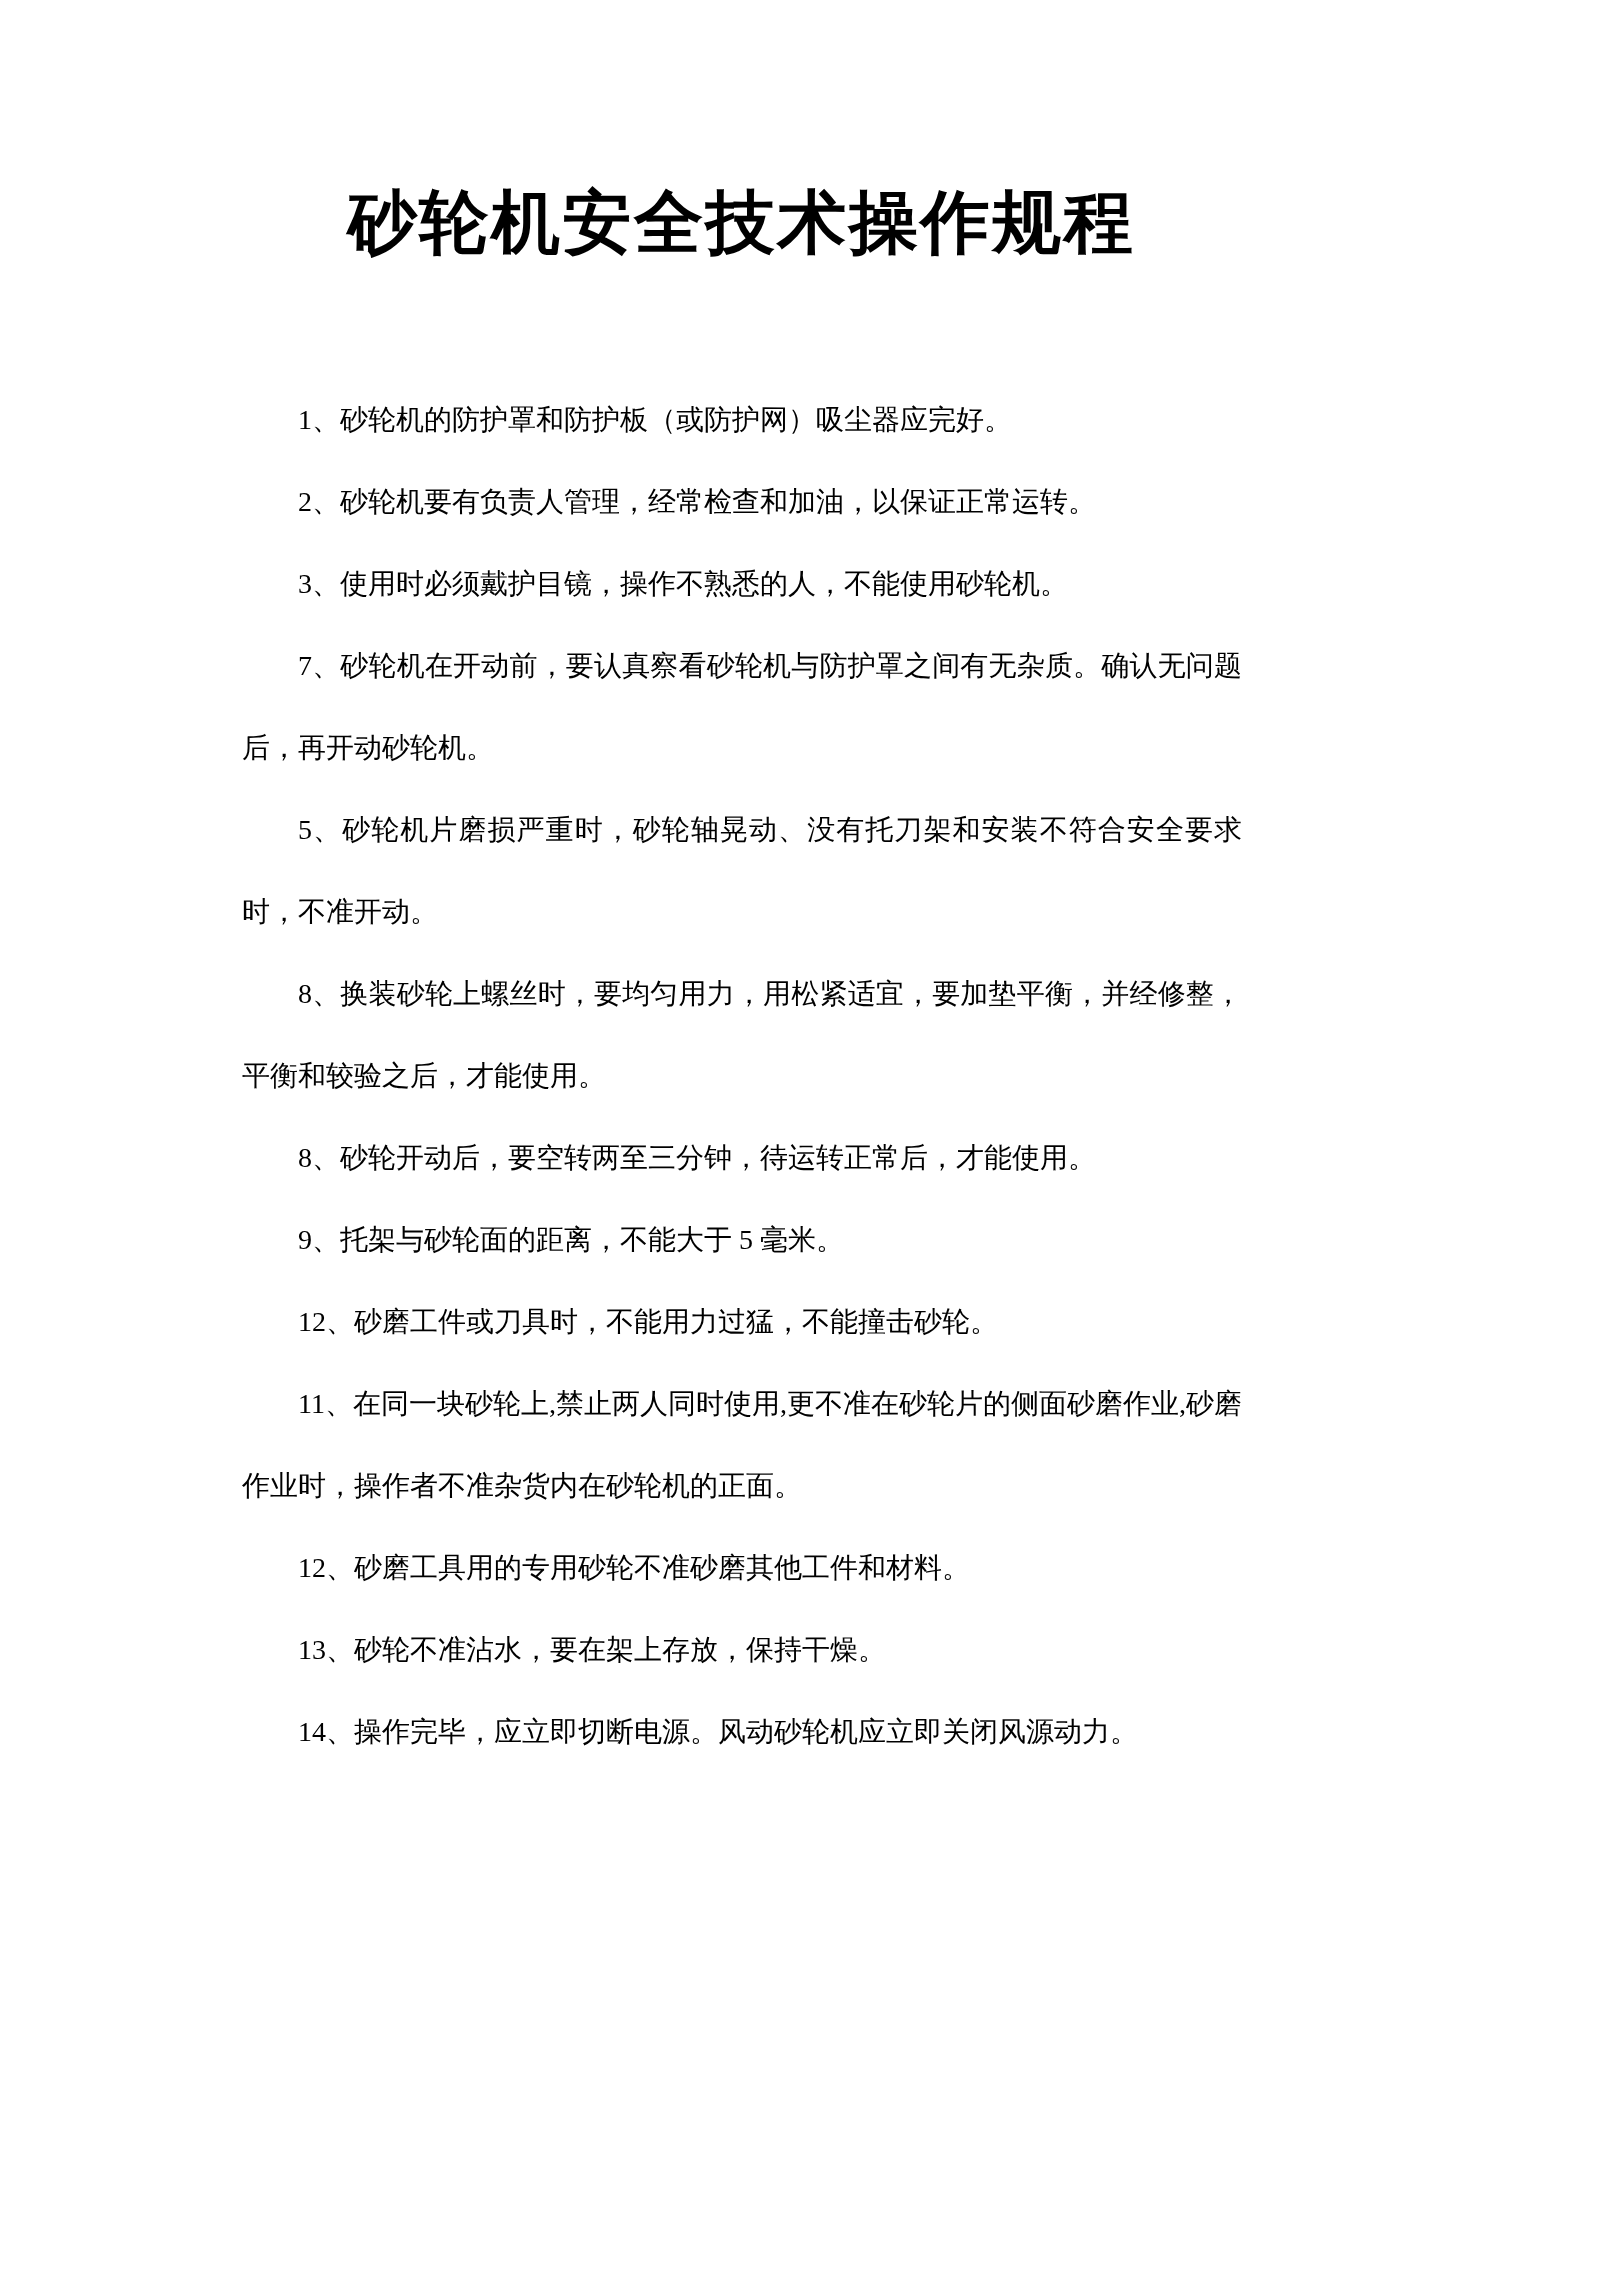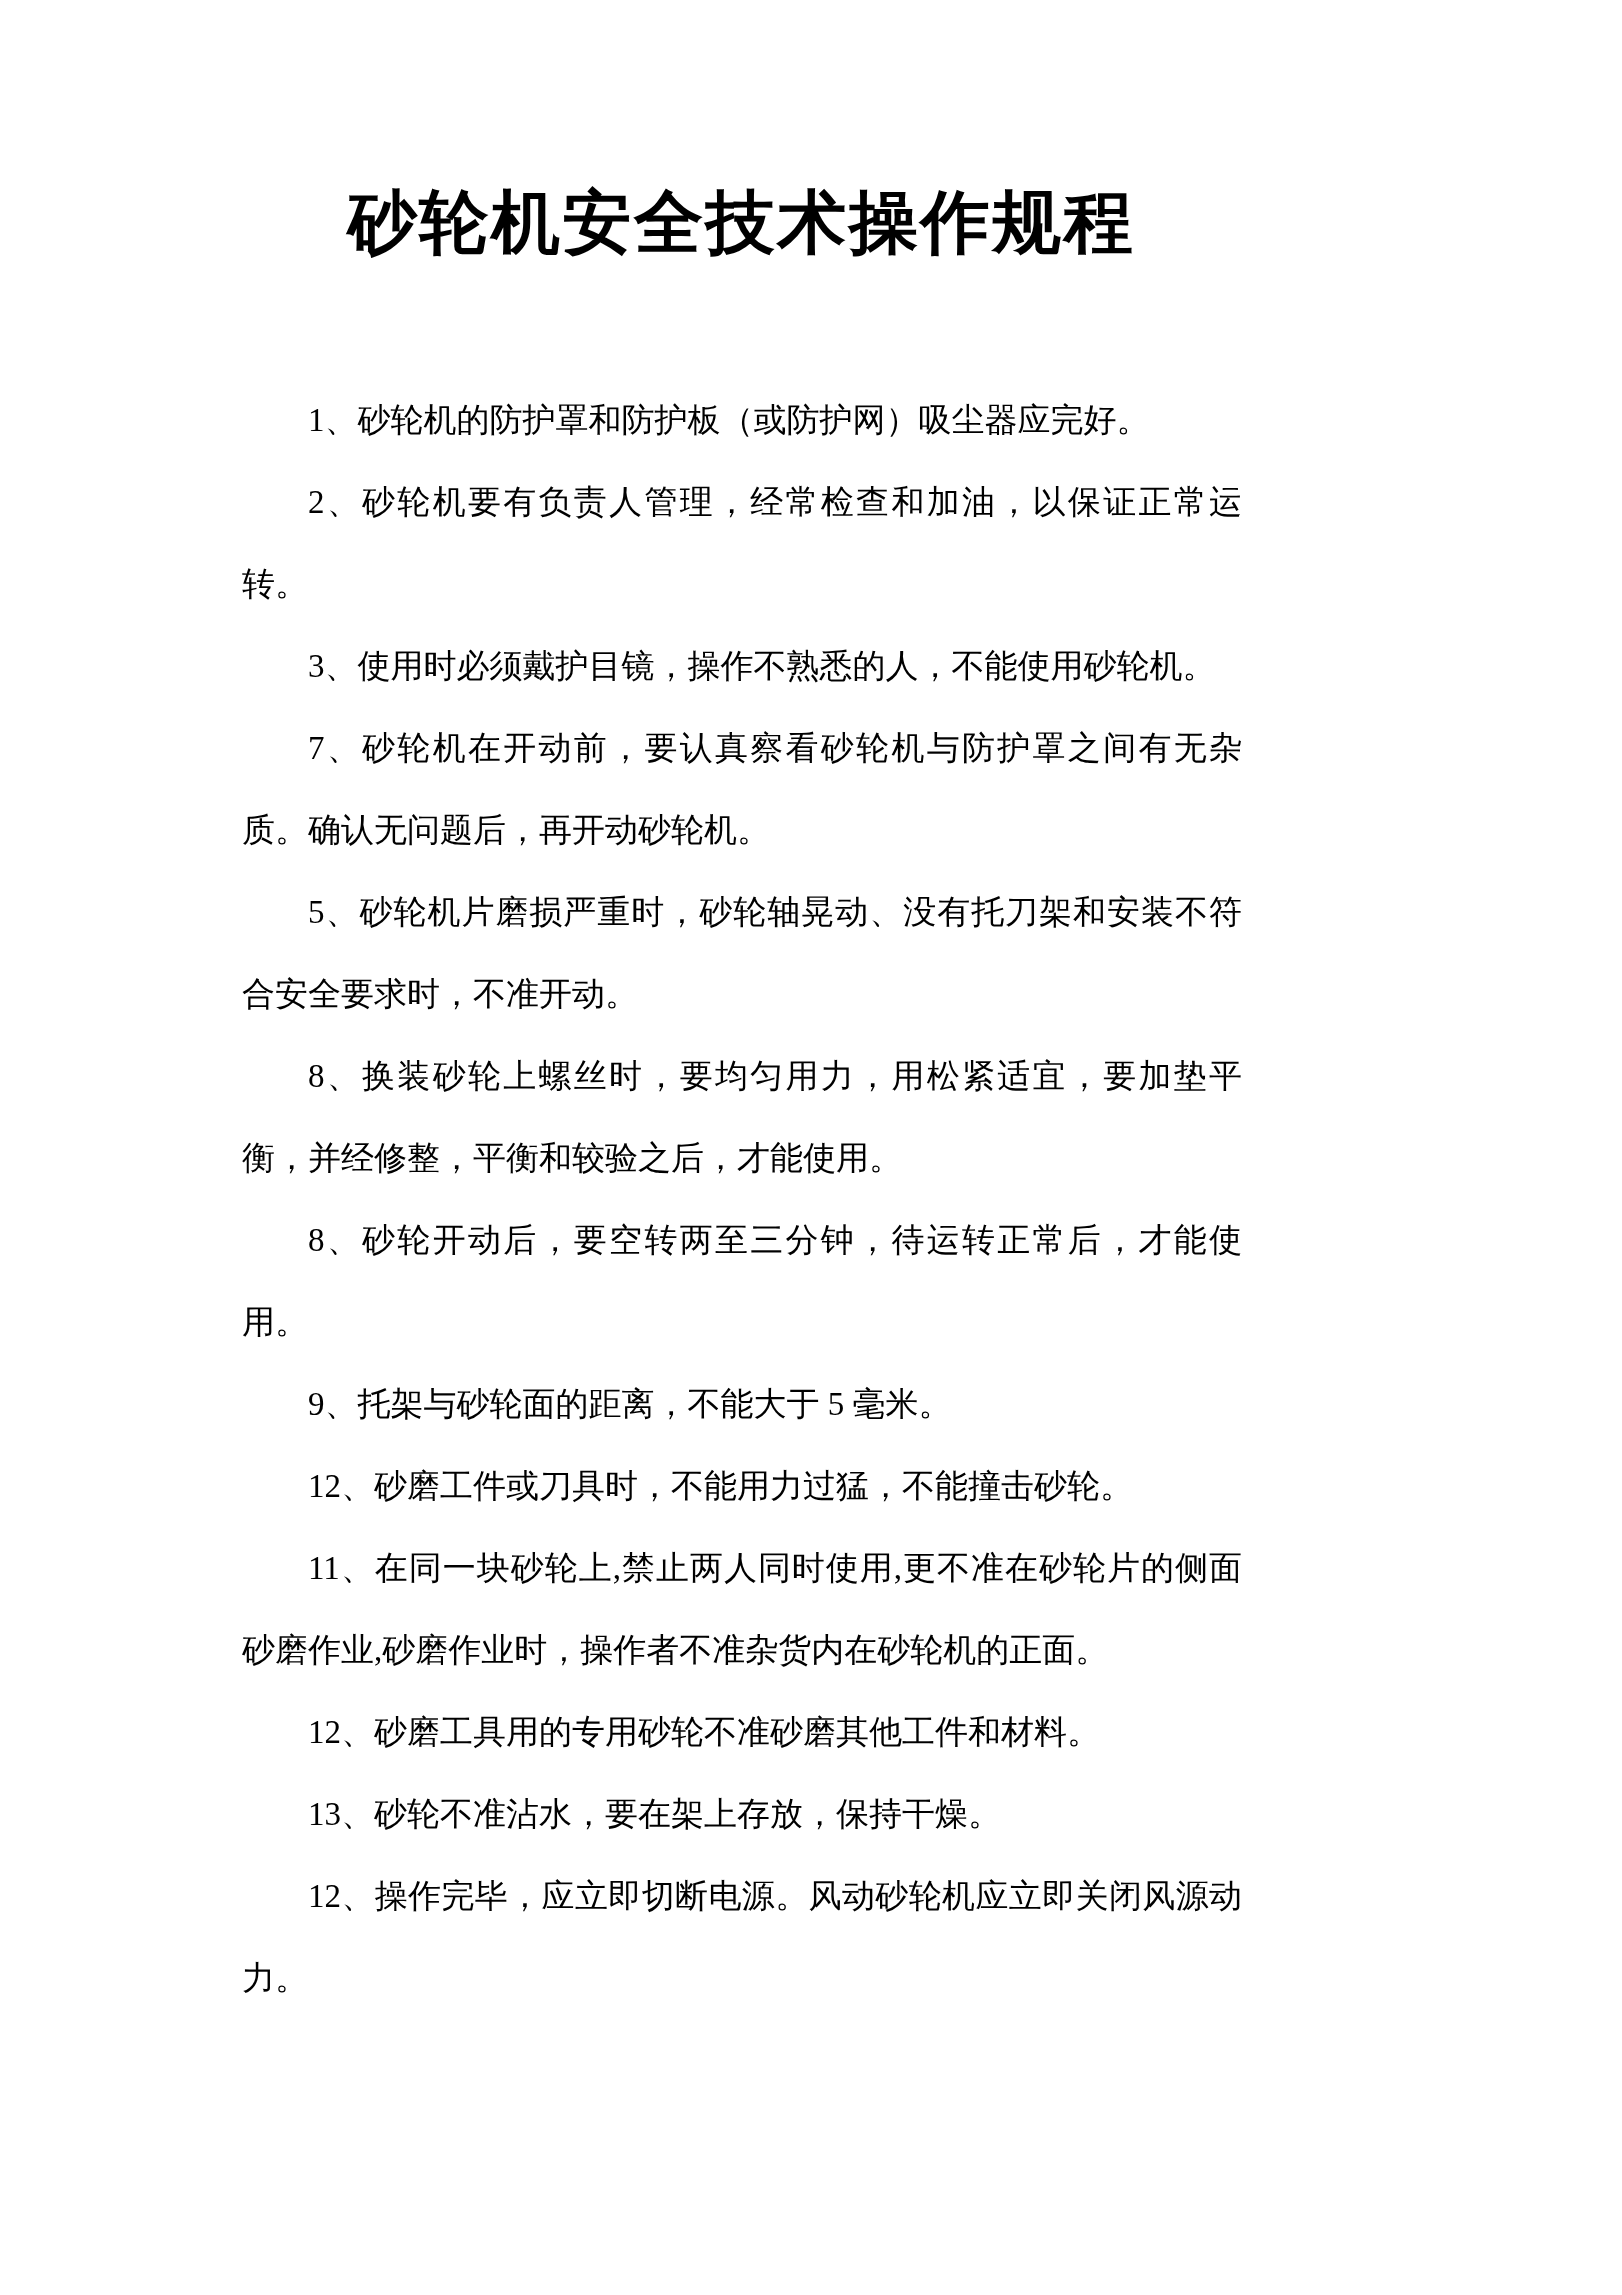--- a/index.html
+++ b/index.html
@@ -21,21 +21,21 @@
     padding-top: 178px;
     text-align: center;
     font-size: 69px;
     line-height: 1.32;
     font-weight: 700;
     letter-spacing: 2.6px;
     white-space: nowrap;
   }
   .content {
     margin: 110px 241px 0 242px; 
-    font-size: 33px;
+    font-size: 28px;
     line-height: 82px;
   }
   .rule {
     margin: 0;
     text-align: justify;
     text-justify: inter-ideograph;
     text-indent: 2em;
     word-break: break-all;
   }
 </style>
@@ -51,16 +51,16 @@
     <p class="rule">3、使用时必须戴护目镜，操作不熟悉的人，不能使用砂轮机。</p>
     <p class="rule">7、砂轮机在开动前，要认真察看砂轮机与防护罩之间有无杂质。确认无问题后，再开动砂轮机。</p>
     <p class="rule">5、砂轮机片磨损严重时，砂轮轴晃动、没有托刀架和安装不符合安全要求时，不准开动。</p>
     <p class="rule">8、换装砂轮上螺丝时，要均匀用力，用松紧适宜，要加垫平衡，并经修整，平衡和较验之后，才能使用。</p>
     <p class="rule">8、砂轮开动后，要空转两至三分钟，待运转正常后，才能使用。</p>
     <p class="rule">9、托架与砂轮面的距离，不能大于 5 毫米。</p>
     <p class="rule">12、砂磨工件或刀具时，不能用力过猛，不能撞击砂轮。</p>
     <p class="rule">11、在同一块砂轮上,禁止两人同时使用,更不准在砂轮片的侧面砂磨作业,砂磨作业时，操作者不准杂货内在砂轮机的正面。</p>
     <p class="rule">12、砂磨工具用的专用砂轮不准砂磨其他工件和材料。</p>
     <p class="rule">13、砂轮不准沾水，要在架上存放，保持干燥。</p>
-    <p class="rule">12、操作完毕，应立即切断电源。风动砂轮机应立即关闭风源动力。</p>
+    <p class="rule">14、操作完毕，应立即切断电源。风动砂轮机应立即关闭风源动力。</p>
   </div>
 </div>
 
 
 </body></html>

